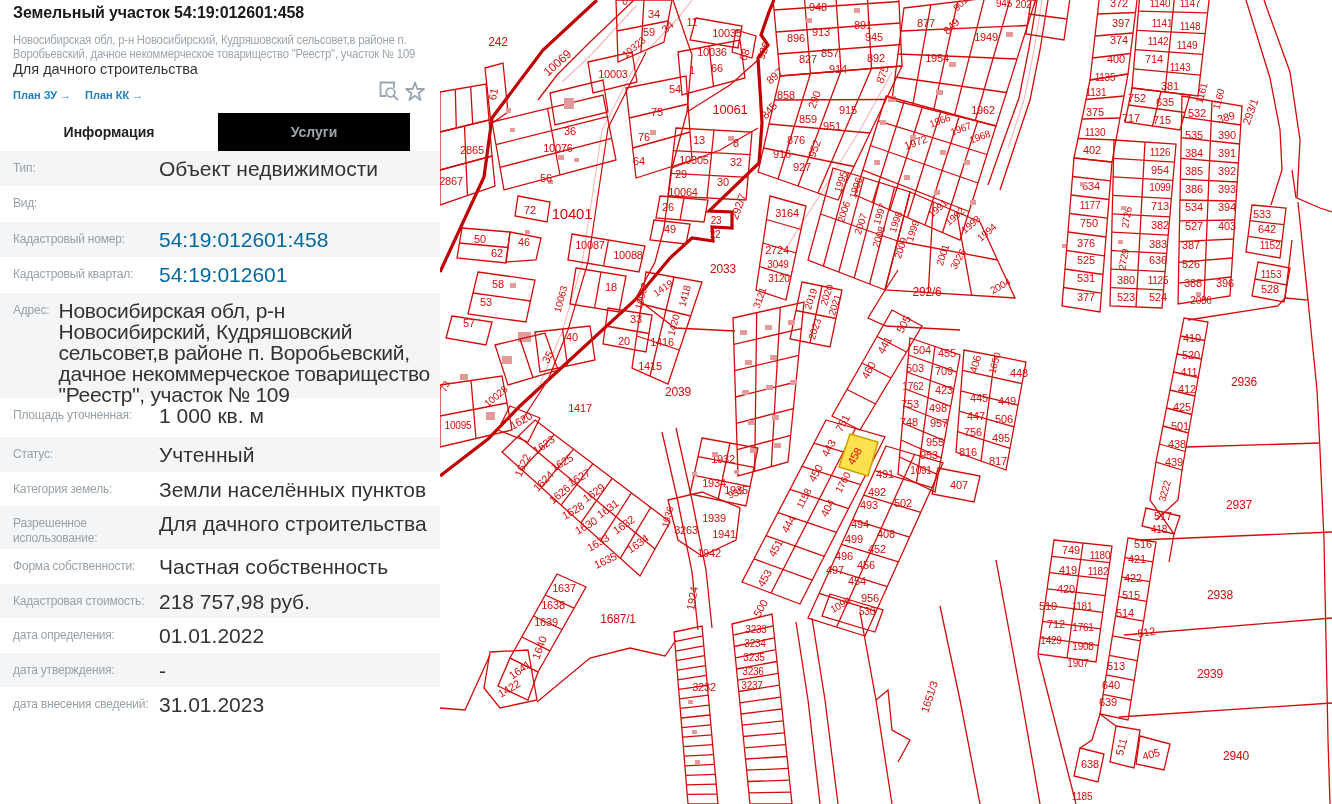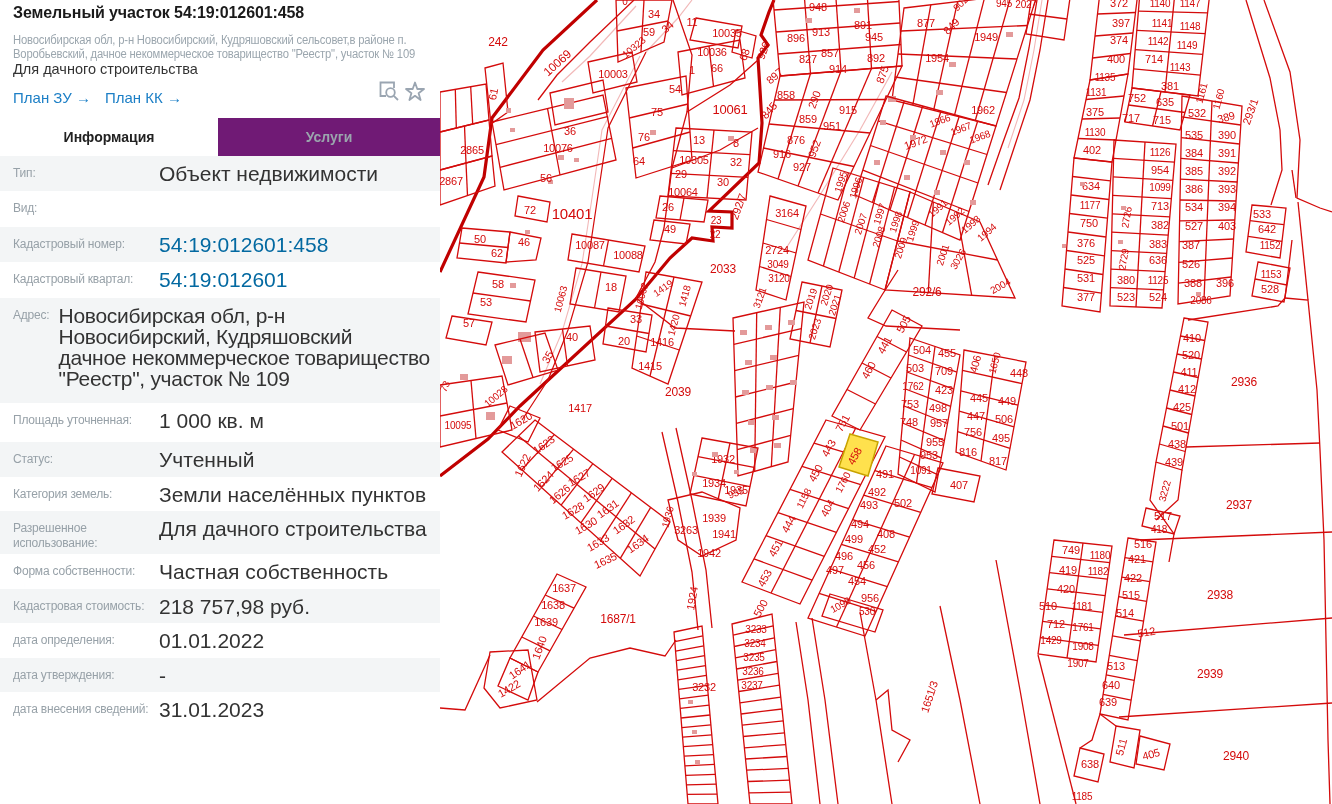--- a/index.html
+++ b/index.html
@@ -3,28 +3,28 @@
 <style>
 * { margin:0; padding:0; box-sizing:border-box; }
 html,body { width:1332px; height:804px; overflow:hidden; background:#fff;
   font-family:"Liberation Sans", sans-serif; }
 #panel { position:absolute; left:0; top:0; width:440px; height:804px; background:#fff; z-index:5; }
 #head { padding:4px 14px 0 13px; }
 #head h1 { font-size:16px; font-weight:bold; color:#1a1a1a; letter-spacing:-0.1px; }
 #addr { margin-top:12px; font-size:12.5px; line-height:13.5px; color:#9ba6ae; }
 #addr .al { display:block; white-space:nowrap; letter-spacing:-0.2px; transform:scaleX(0.9); transform-origin:0 0; }
 #usage { margin-top:0px; font-size:14.5px; color:#333; }
-#links { margin-top:12px; font-size:15px; }
+#links { margin-top:12px; font-size:11px;font-weight:bold; }
 #links a { color:#1c7fc6; text-decoration:none; margin-right:14px; }
 #icons { position:absolute; top:81px; right:15px; }
 #tabs { display:flex; margin-top:11.5px; height:38.5px; }
 .tab { display:flex; align-items:center; justify-content:center;
   font-size:14px; font-weight:bold;text-align:right; }
 .tab.on { width:218px; background:#fff; color:#222; }
-.tab.off { width:222px; background:#701a75; color:#9aa5ad; }
+.tab.off { width:192px; background:#000000; color:#9aa5ad; }
 .row { display:flex; }
 .row.odd { background:#f3f5f6; }
 .k { width:156px; padding:10px 4px 0 13px; font-size:12px; color:#97a1a8; line-height:15px; letter-spacing:-0.2px; }
 .v { flex:1; padding:7px 10px 0 3px; font-size:21px; color:#333; line-height:21px; }
 .lnk { color:#0369a1; }
 .vl { display:block; white-space:nowrap; letter-spacing:-0.3px; }
 #map { position:absolute; left:440px; top:0; width:892px; height:804px; background:#fff; }
 svg text { font-family:"Liberation Sans", sans-serif; }
 </style></head>
 <body>
@@ -771,20 +771,21 @@
     </div>
 <div class="row" style="height:35.4px">
       <div class="k">Кадастровый квартал:</div>
       <div class="v"><span class="lnk">54:19:012601</span></div>
     </div>
 <div class="row odd" style="height:105px">
       <div class="k">Адрес:</div>
       <div class="v">
         <span class="vl">Новосибирская обл, р-н</span>
         <span class="vl">Новосибирский, Кудряшовский</span>
+        <span class="vl">сельсовет,в районе п. Воробьевский,</span>
         <span class="vl">дачное некоммерческое товарищество</span>
         <span class="vl">"Реестр", участок № 109</span>
       </div>
     </div>
 <div class="row" style="height:39px">
       <div class="k">Площадь уточненная:</div>
       <div class="v">1 000 кв. м</div>
     </div>
 <div class="row odd" style="height:35px">
       <div class="k">Статус:</div>

